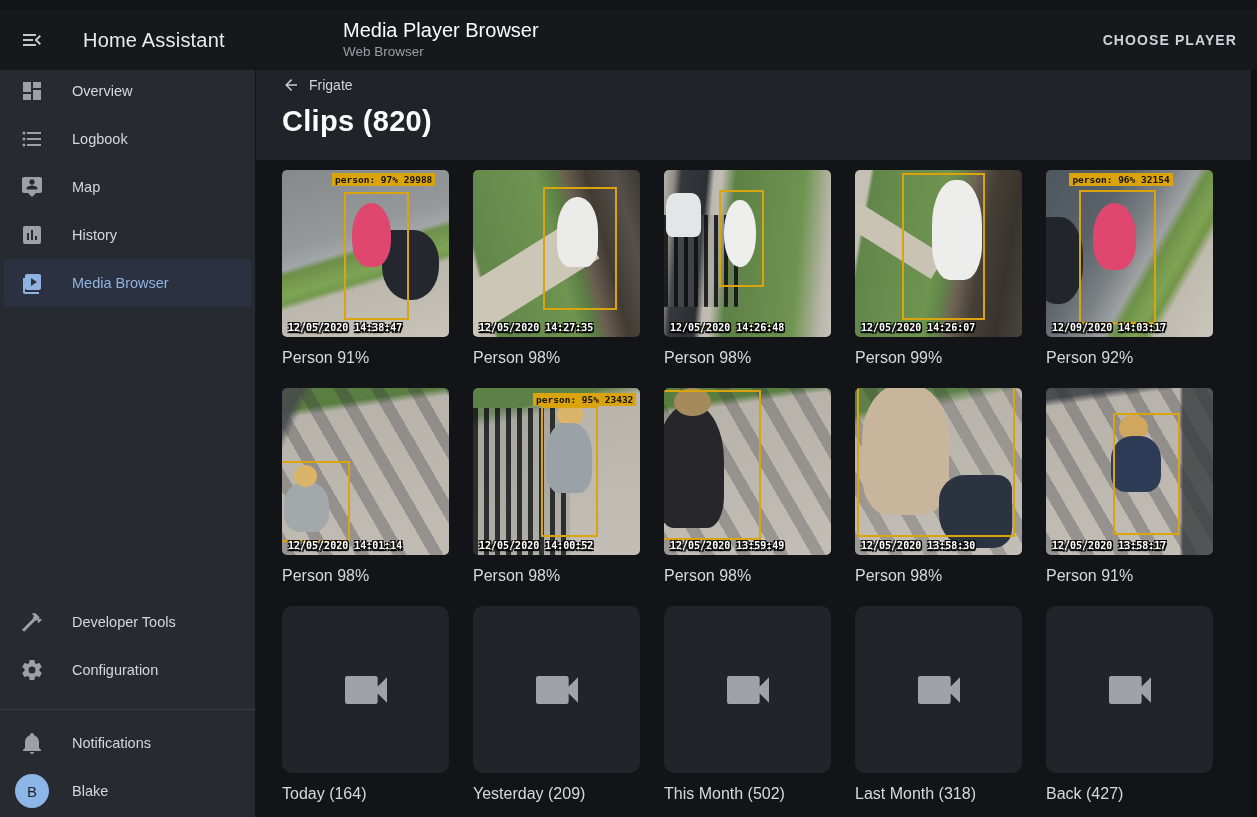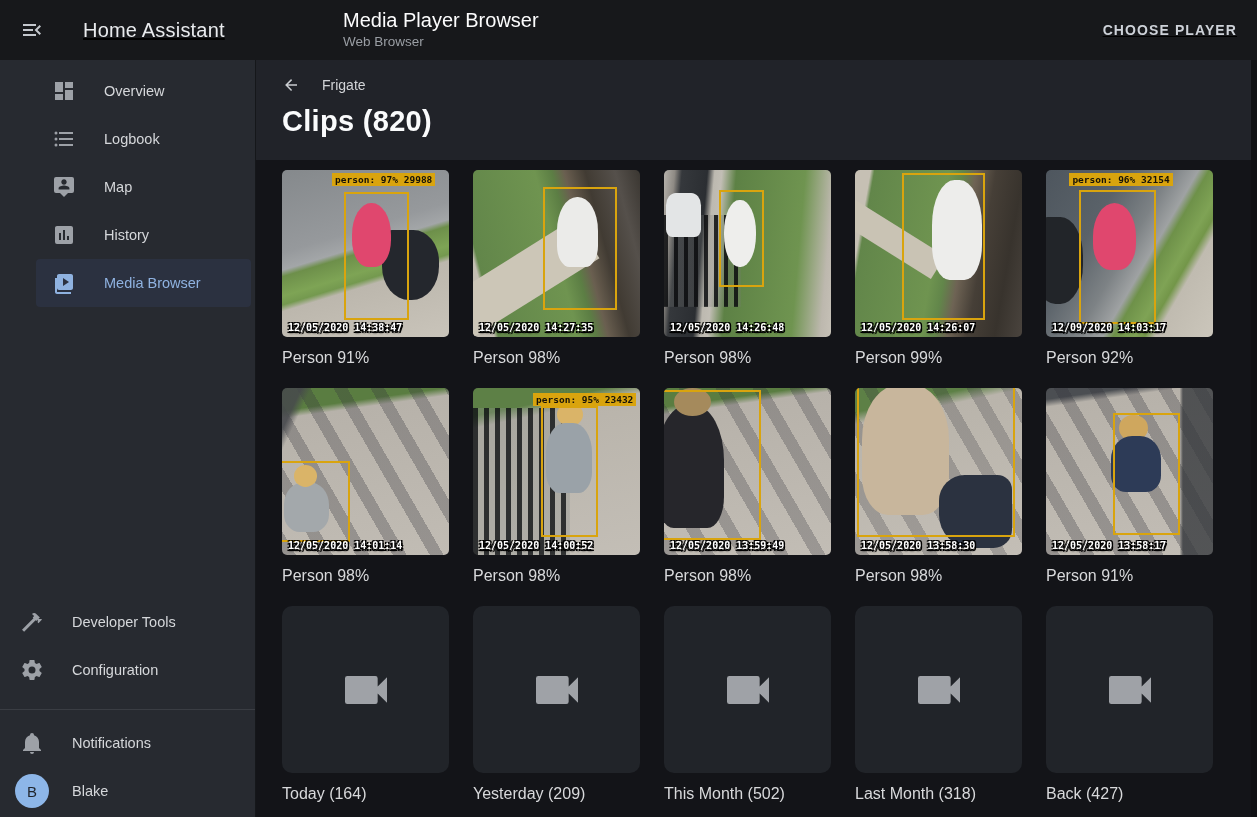--- a/index.html
+++ b/index.html
@@ -1,55 +1,55 @@
 <!DOCTYPE html>
 <html><head>
 <meta charset="utf-8">
 <style>
   * { box-sizing: border-box; margin: 0; padding: 0; }
   html,body { width:1257px; height:817px; overflow:hidden; background:#131418;
               font-family:"Liberation Sans", sans-serif; }
 
   
-  .app-bar { position:fixed; top:0; left:0; width:1257px; height:60px;
-             background:#17181b; display:flex; align-items:center; z-index:20;text-decoration:underline; }
+  .app-bar { position:fixed; top:10px; left:0; width:1257px; height:60px;
+             background:#17181b; display:flex; align-items:center; z-index:20; }
   .menu-btn { width:48px; height:48px; margin-left:8px; display:flex; align-items:center;
               justify-content:center; color:#c3c7cd; cursor:pointer; background:none; border:none; }
   .app-title { margin-left:27px; font-size:20px; color:#e8eaed; letter-spacing:.2px; }
   .hdr-block { position:absolute; left:343px; top:8px; }
   .hdr-title { font-size:20px; color:#fcfcfd; line-height:24px; }
   .hdr-sub   { font-size:13.5px; color:#9a9ea4; margin-top:2px; }
   .choose-player { margin-left:auto; margin-right:12px; background:none; border:none;
                    color:#ced2d9; font-size:14px; font-weight:bold; letter-spacing:1.1px;
                    padding:10px 8px; cursor:pointer; font-family:inherit; }
 
   
   .layout { display:flex; padding-top:60px; height:817px; }
 
   
   .sidebar { width:256px; min-width:256px; background:#272a30; display:flex; flex-direction:column;
              border-right:1px solid rgba(0,0,0,.45); height:757px; }
-  .nav-top { padding-top:7px;margin-left:32px; }
+  .nav-top { padding-top:7px; }
   .nav-item { height:48px; display:flex; align-items:center; padding:0 8px 0 20px;
               color:#d5d7da; font-size:14.5px; font-weight:500; cursor:pointer; }
   .nav-item .nav-icon { width:24px; height:24px; margin-right:28px; color:#9da1a7; display:flex; }
   .nav-item.selected { background:#2b3140; border-radius:4px; margin:0 4px; padding-left:16px; }
   .nav-item.selected, .nav-item.selected .nav-icon { color:#8fb2e0; }
   .spacer { flex:1; }
   .side-divider { border-top:1px solid #3a3d43; margin:15px 0 9px 0; }
   .avatar { width:34px; height:34px; border-radius:50%; display:flex; align-items:center;
             justify-content:center; font-size:15px; color:#1f242b; margin-left:-5px; margin-right:23px; }
   .nav-footer { padding-bottom:2px; }
   .icon24 svg { width:24px; height:24px; fill:currentColor; }
   .icon18 svg { width:18px; height:18px; fill:currentColor; }
 
   
   .main { flex:1; position:relative; background:#131418; }
   .content-header { background:#212329; padding:16px 26px 0 26px; height:100px; }
-  .breadcrumb { display:inline-flex; align-items:center; gap:22px; color:#d2d4d7;
+  .breadcrumb { display:inline-flex; align-items:center; gap:9px; color:#d2d4d7;
                 font-size:14px; cursor:pointer; }
   .breadcrumb .bc-icon { color:#c9ccd0; display:flex; }
   .page-title { margin-top:7px; font-size:29px; font-weight:bold; color:#fafbfc; letter-spacing:.3px; }
   .content-body { padding:10px 26px 0 26px; }
   .grid { display:grid; grid-template-columns:repeat(5,167px); column-gap:24px; row-gap:21px; }
 
   .clip-card { width:147px; }
   .thumb { position:relative; width:167px; height:167px; border-radius:5px; overflow:hidden;
            cursor:pointer; background:#3a3d42; }
   .thumb::before, .thumb::after { content:''; position:absolute; }

